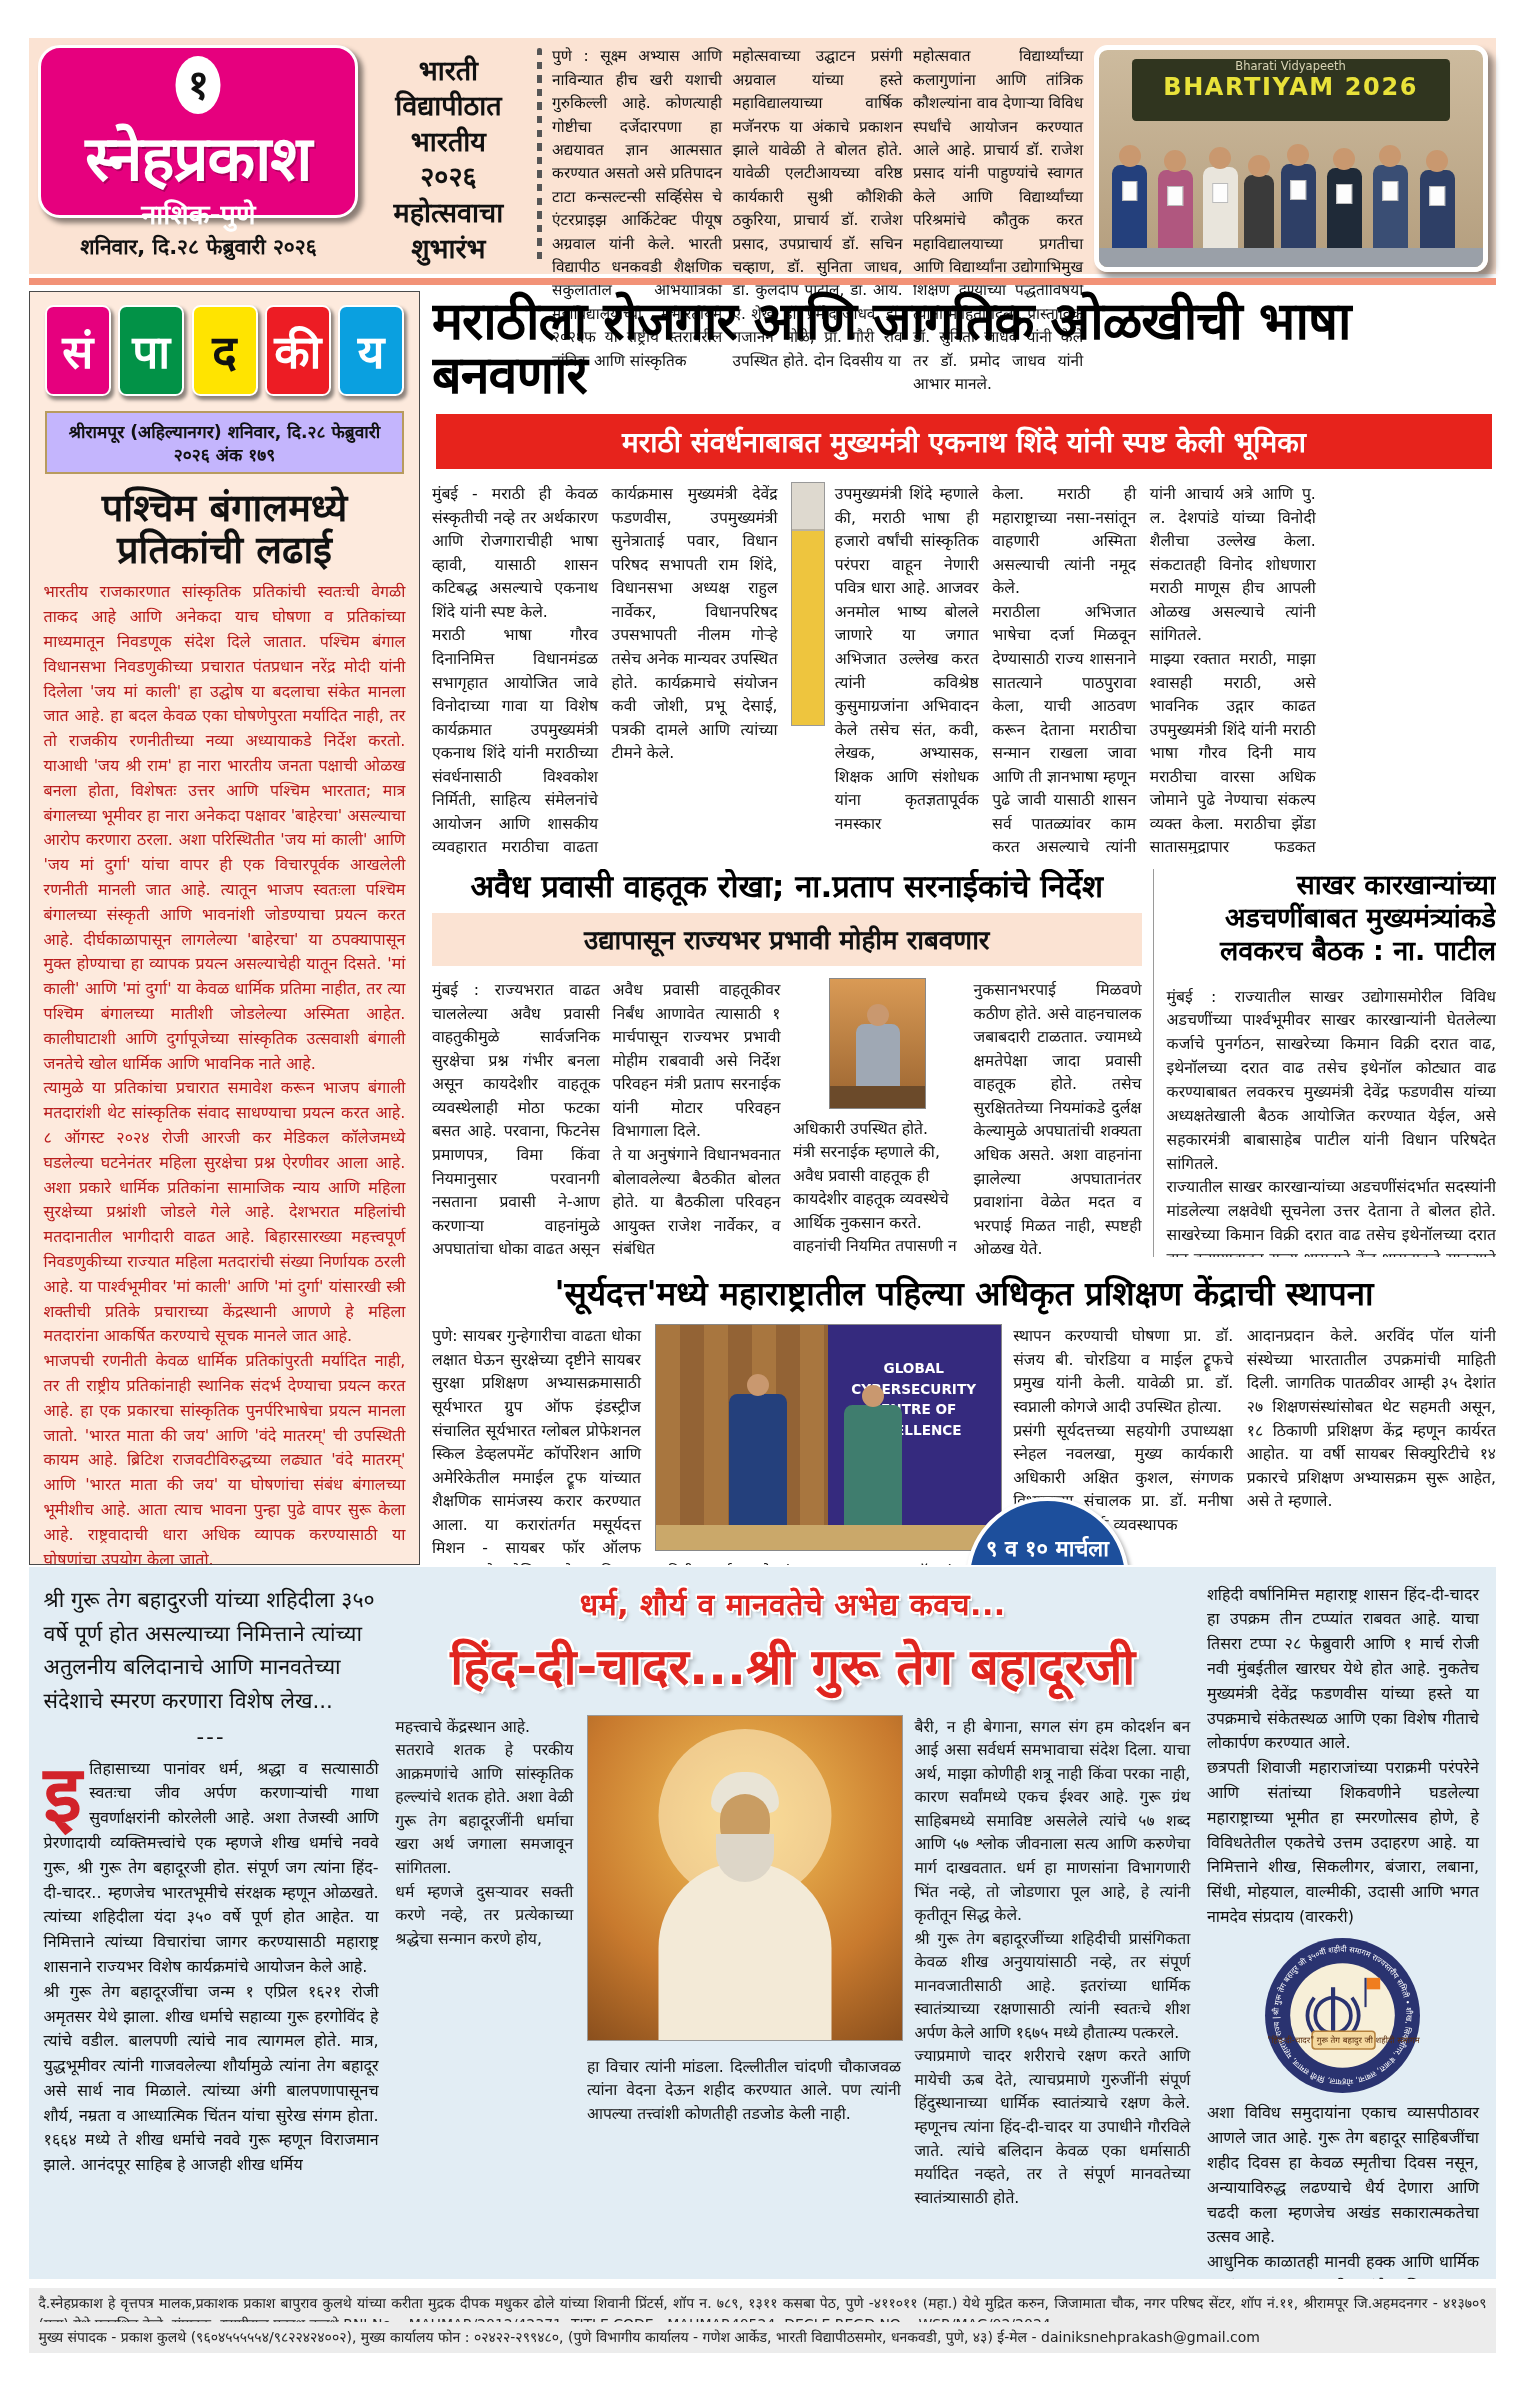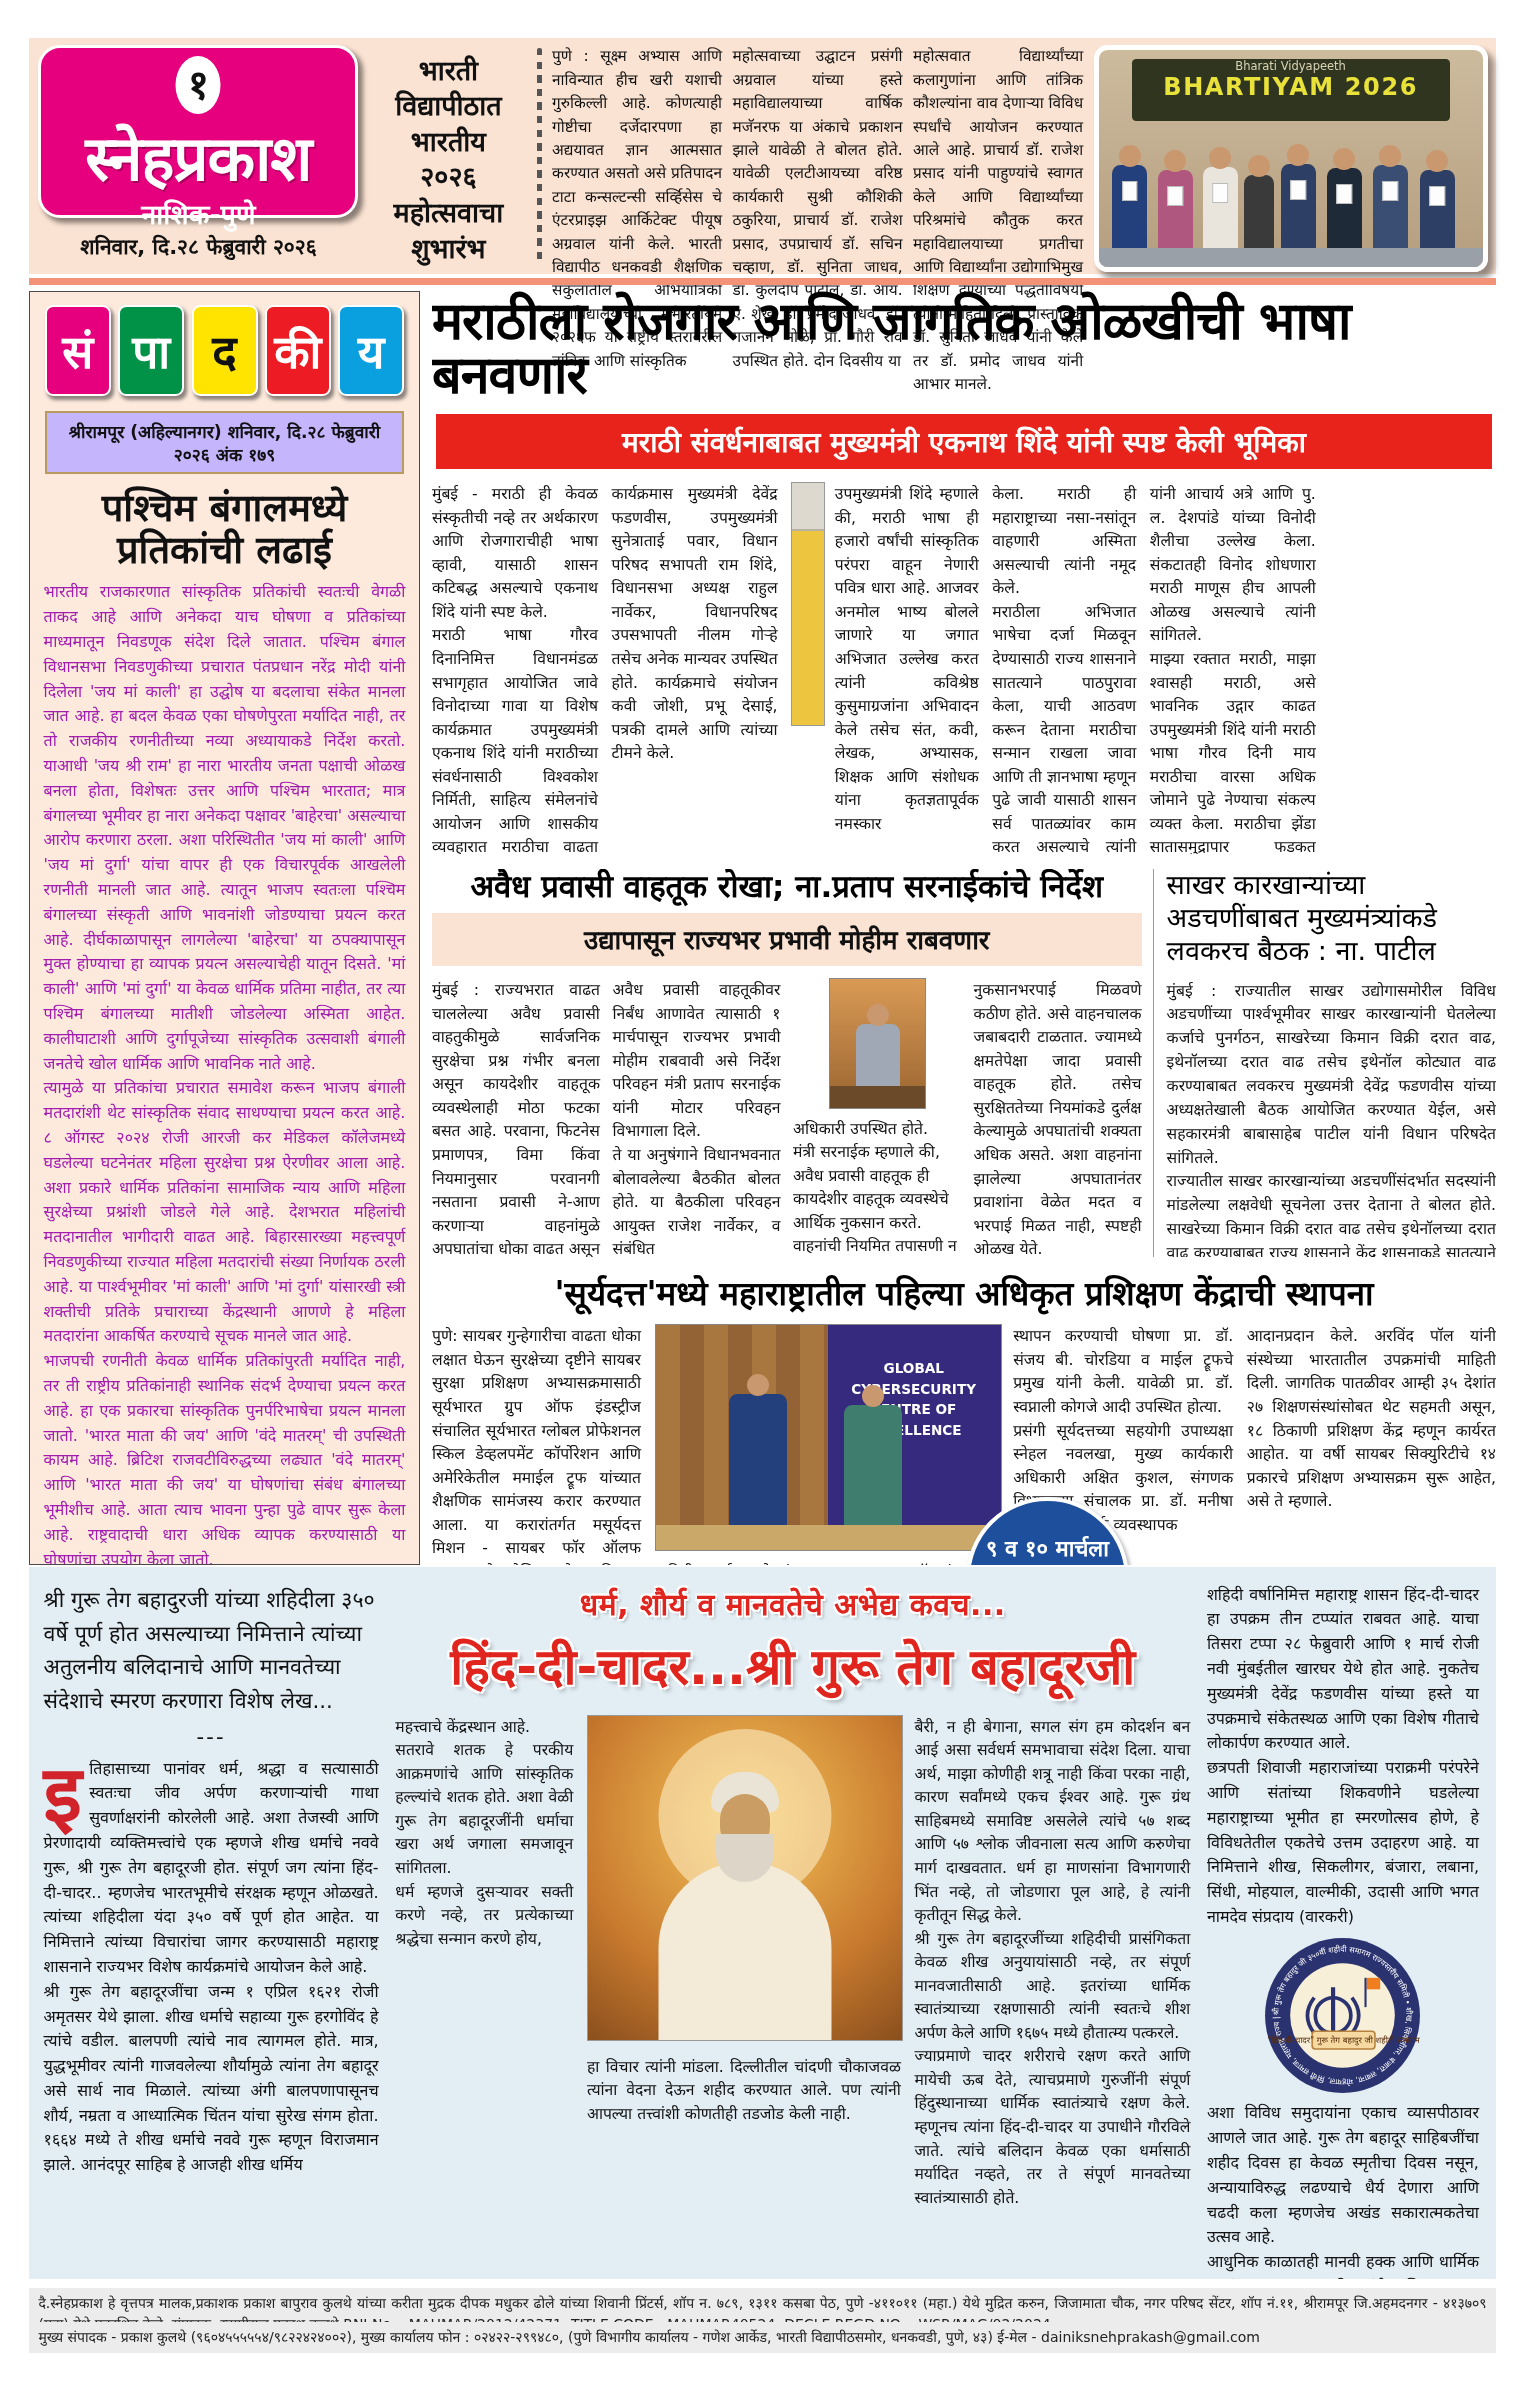--- a/index.html
+++ b/index.html
@@ -30,21 +30,21 @@
 
   .rule{position:absolute;left:29px;top:278px;width:1467px;height:7.3px;background:#f29277;}
 
   
   .editorial{position:absolute;left:29px;top:291px;width:391px;height:1274px;background:#fdeadd;border:1px solid #4a4a4a;box-sizing:border-box;padding:12.6px 13.6px;overflow:hidden;}
   .ed-letters{display:flex;gap:7.3px;justify-content:center;}
   .ed-letter{width:62px;height:87px;border-radius:8.4px;border:2.1px solid #fff;box-shadow:2.6px 3.1px 3.7px rgba(0,0,0,.45);color:#fff;font-size:46px;font-weight:800;display:flex;align-items:center;justify-content:center;}
   .ed-l1{background:#e6007e}.ed-l2{background:#029247}.ed-l3{background:#ffe400;color:#111}.ed-l4{background:#ed1c24}.ed-l5{background:#0aa0e0}
   .ed-dateline{margin:15.7px 1px 3.1px;border:2.6px solid #b89b5e;background:#c4b5fd;padding:6.3px 4.2px;font-size:17.3px;font-weight:700;text-align:center;color:#111;}
   .ed-head{font-size:38px;font-weight:800;text-align:center;margin:14.6px 0 8.4px;color:#111;line-height:1.1;}
-  .ed-body{font-size:16px;line-height:1.55;color:#a21caf;}
+  .ed-body{font-size:16px;line-height:1.55;color:#b91c1c;}
 
   
   .main-col{position:absolute;left:432px;top:291px;width:1064px;height:1274px;overflow:hidden;}
   .lead-h1{font-size:52px;font-weight:800;text-align:left;line-height:1.04;letter-spacing:-1px;color:#000000;margin:3.1px 0 0;}
   .red-bar{background:#e7231c;color:#fff;font-size:28px;font-weight:700;text-align:center;padding:8.4px 0;margin:11.5px 4.2px 13.6px;}
   .lead-body{display:flex;gap:13.6px;height:372px;overflow:hidden;}
   .c{font-size:15.7px;line-height:1.5;color:#111;}
   .w318{width:166px;flex:none;}
   .midwrap{width:345px;flex:none;display:flex;gap:9.4px;}
   .lead-photo{width:345px;height:242px;position:relative;overflow:hidden;border:0.5px solid #999;background:#eec53e;}
@@ -52,21 +52,21 @@
   .row2{display:flex;gap:13.6px;}
   .row2 .c{flex:1;}
   .art2row{display:flex;gap:12.6px;margin-top:14.6px;height:388px;overflow:hidden;}
   .transport{width:722px;flex:none;border-right:1.6px solid #9a9a9a;padding-right:11.5px;box-sizing:border-box;}
   .tr-h2{font-size:31px;font-weight:800;text-align:center;line-height:1.12;margin:0;color:#000;}
   .subband{background:#fbe3d3;font-size:26px;font-weight:700;text-align:center;padding:8.4px 0;margin:9.4px 0 12.6px;color:#111;}
   .tr-body{display:flex;gap:12.6px;}
   .tr-body .c{flex:1;}
   .minister-photo{width:95px;height:129px;margin:0 auto 7.3px;position:relative;overflow:hidden;border:0.5px solid #888;background:linear-gradient(#d99a55,#9a6430);}
   .sugar{flex:1;}
-  .sugar-h2{font-size:27px;font-weight:400;text-align:left;line-height:1.22;margin:0 0 11px;color:#000;}
+  .sugar-h2{font-size:27px;font-weight:700;text-align:right;line-height:1.22;margin:0 0 17px;color:#000;}
   .sugar-body{font-size:15.7px;line-height:1.52;color:#111;}
   .art3{margin-top:13.6px;height:366px;overflow:hidden;position:relative;}
   .sd-head{font-size:33px;font-weight:800;text-align:center;margin:5.2px 0 12.6px;color:#000;line-height:1.1;}
   .sd-body{display:flex;gap:13.6px;position:relative;}
   .sd-c1{width:209px;flex:none;}
   .sd-mid{width:345px;flex:none;position:relative;}
   .cyber-photo{width:345px;height:225px;position:relative;overflow:hidden;border:0.5px solid #888;background:repeating-linear-gradient(90deg,#a8763f 0 24px,#936335 24px 48px);}
   .cy-panel{position:absolute;top:0;right:0;width:173px;bottom:0;background:#352a7e;}
   .cy-text{position:absolute;top:33px;right:8.4px;width:157px;text-align:center;color:#fff;font-size:13.6px;font-weight:700;line-height:1.5;}
   .cy-table{position:absolute;bottom:0;left:0;right:0;height:25px;background:#caa86a;}

